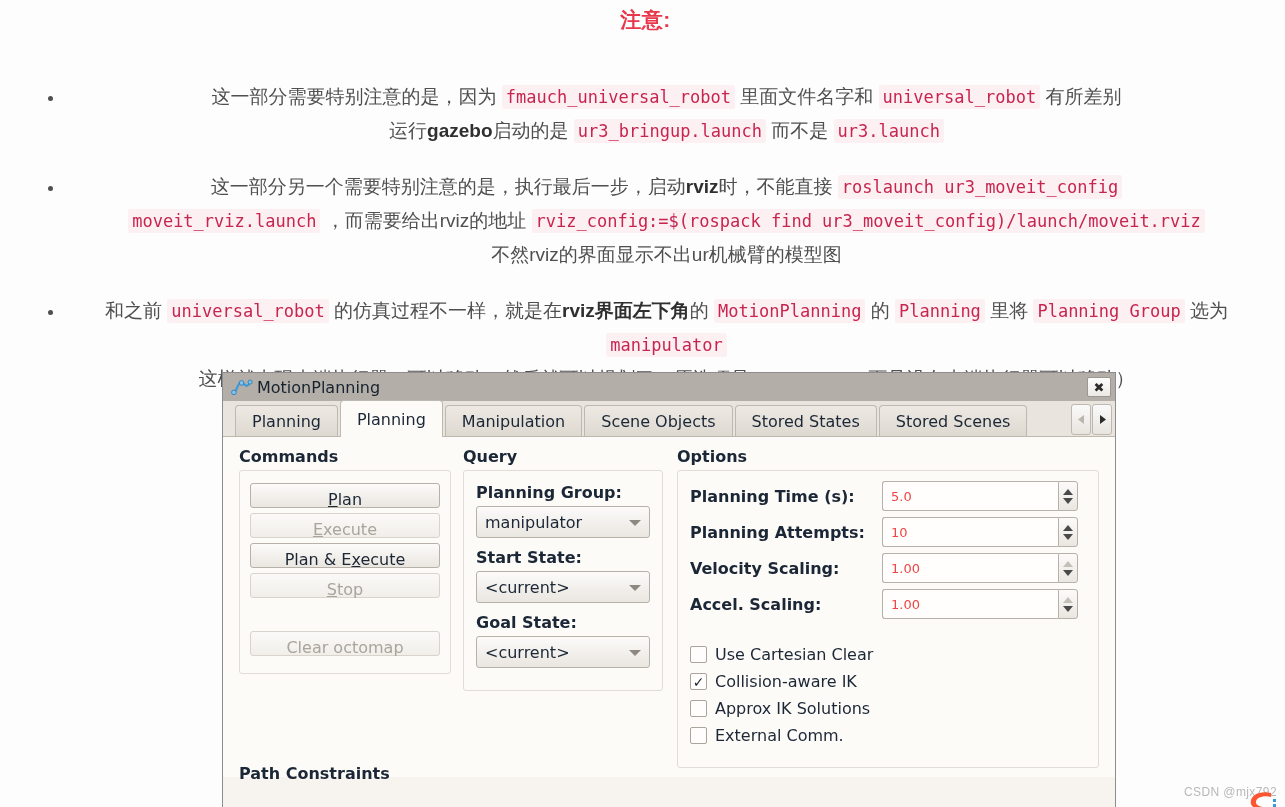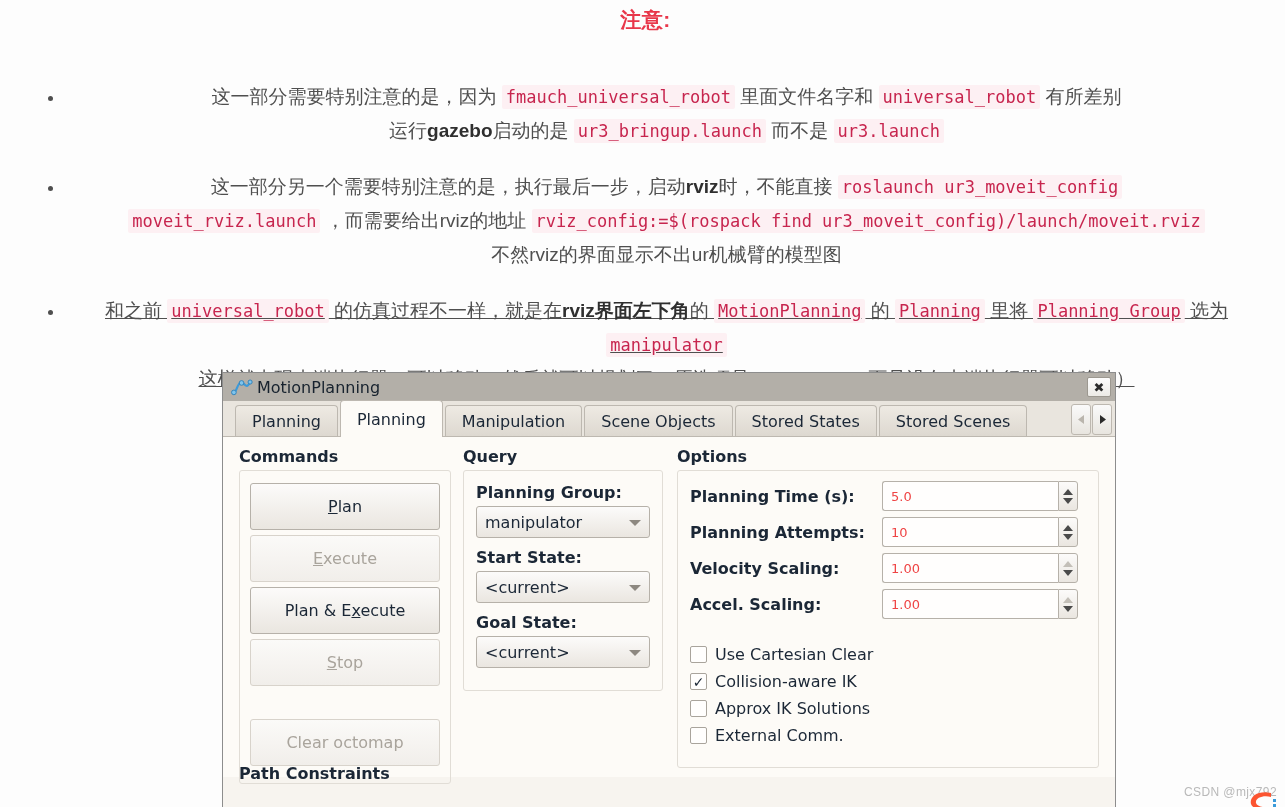--- a/index.html
+++ b/index.html
@@ -44,21 +44,21 @@
     position: absolute;
     left: 48px;
     top: 16px;
     width: 5px;
     height: 5px;
     border-radius: 50%;
     background: #4f4f4f;
   }
   .b1 { margin-top: 46px !important; }
   .b2 { margin-top: 22px !important; }
-  .b3 { margin-top: 22px !important; text-decoration: underline; }
+  .b3 { margin-top: 22px !important; }
 
   code.ic {
     font-family: "DejaVu Sans Mono", "Liberation Mono", monospace;
     background: #fdf0f3;
     color: #c7254e;
     font-size: 17px;
     padding: 2px 4px;
     border-radius: 2px;
     white-space: pre;
   }
@@ -172,21 +172,21 @@
     border-radius: 3px;
     padding: 10px 12px;
   }
 
   
   .col-commands { width: 212px; flex: none; }
   .col-commands .groupbox { padding: 12px 10px; }
   .qbtn {
     display: block;
     width: 100%;
-    height: 47px;
+    height: 25px;
     background: linear-gradient(#fcfbfa, #eae6e0);
     border: 1px solid #b6b1a9;
     border-radius: 3px;
     font-family: "DejaVu Sans", "Liberation Sans", sans-serif;
     font-size: 16px;
     color: #1b2736;
     margin-bottom: 5px;
     cursor: pointer;
     text-align: center;
     line-height: 31px;

